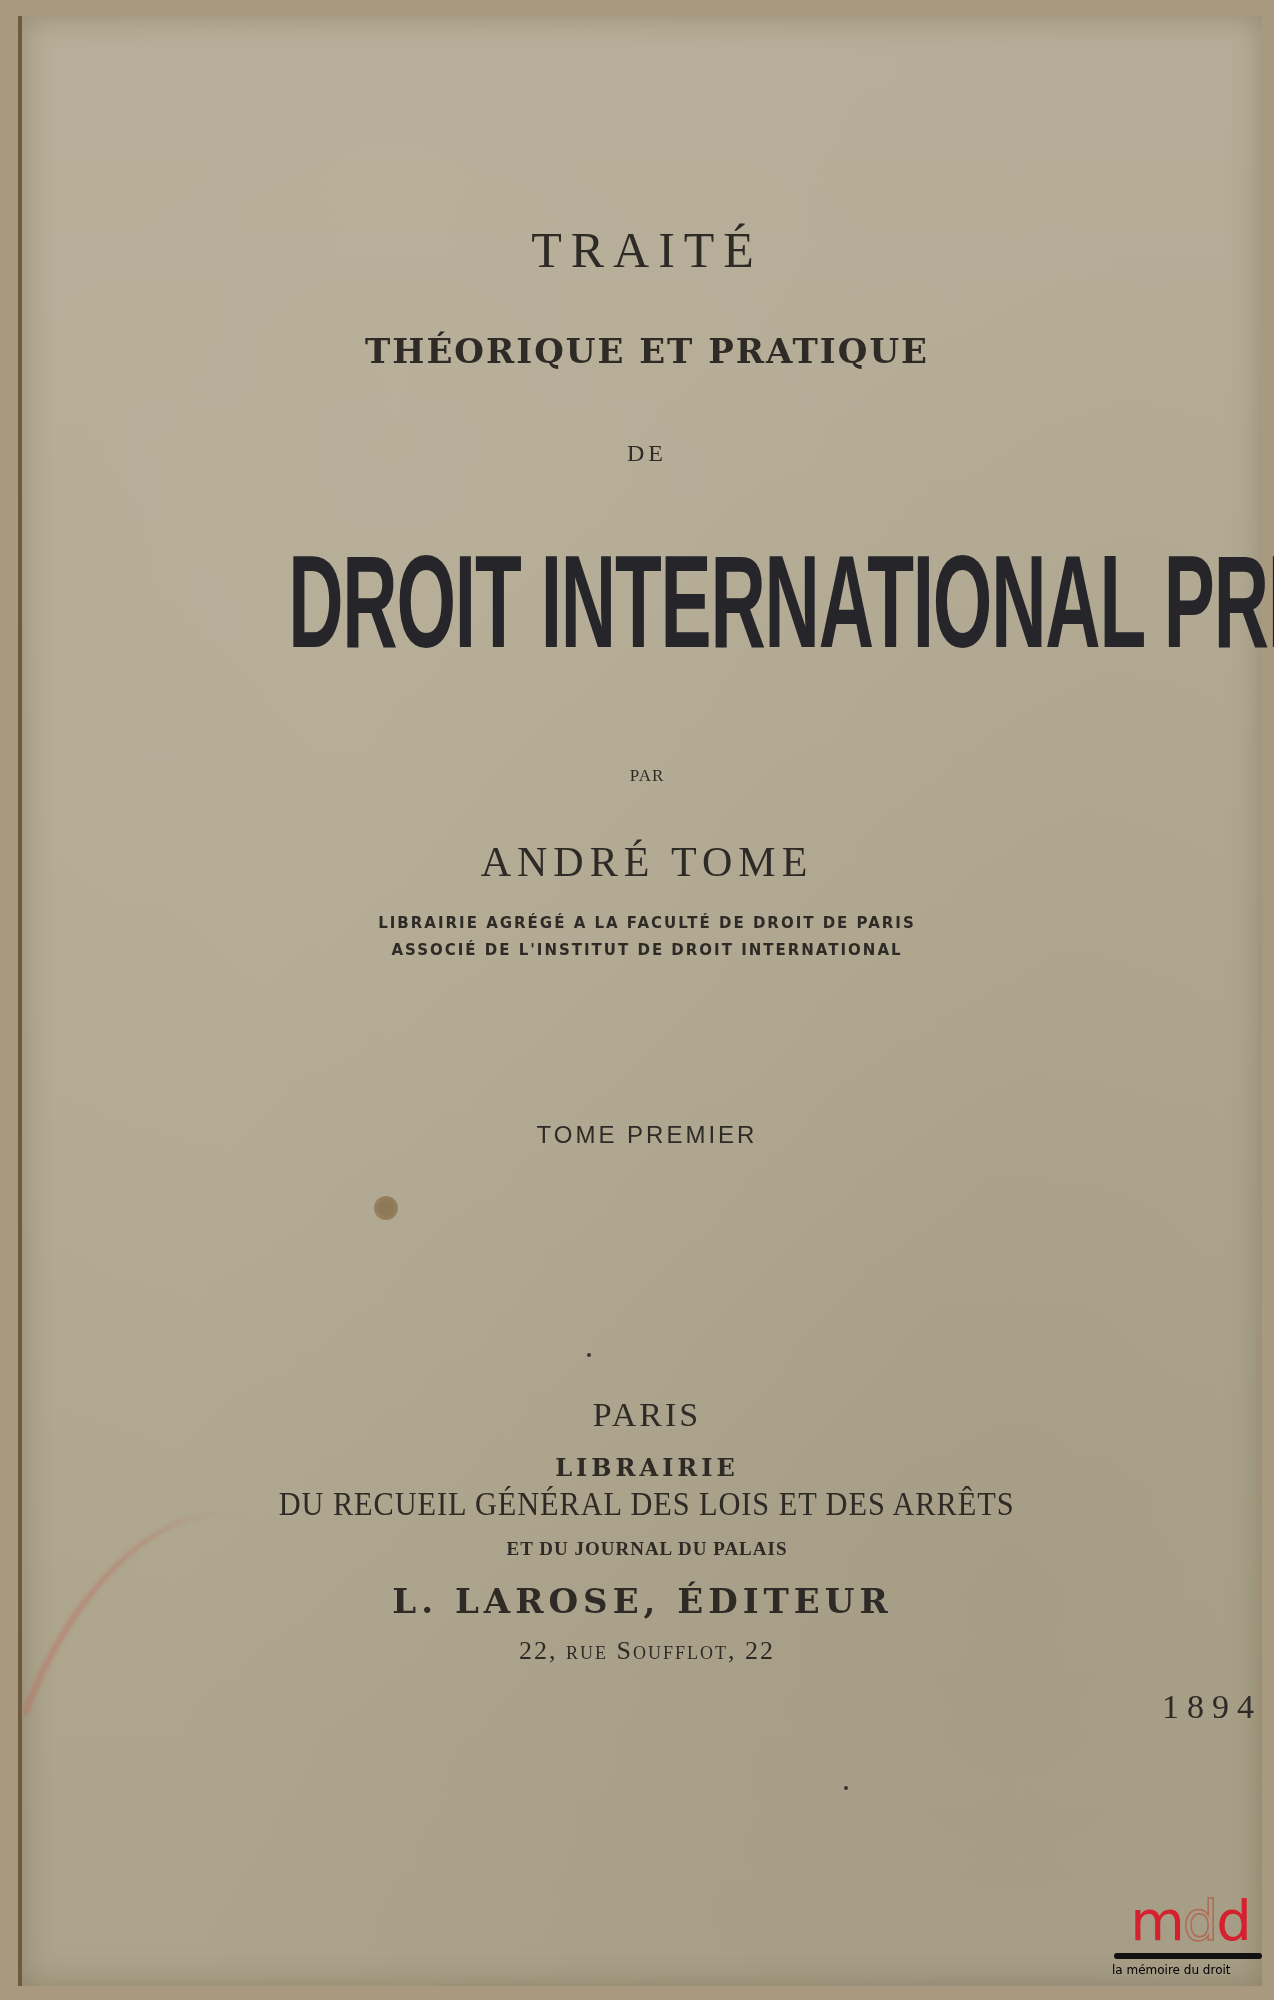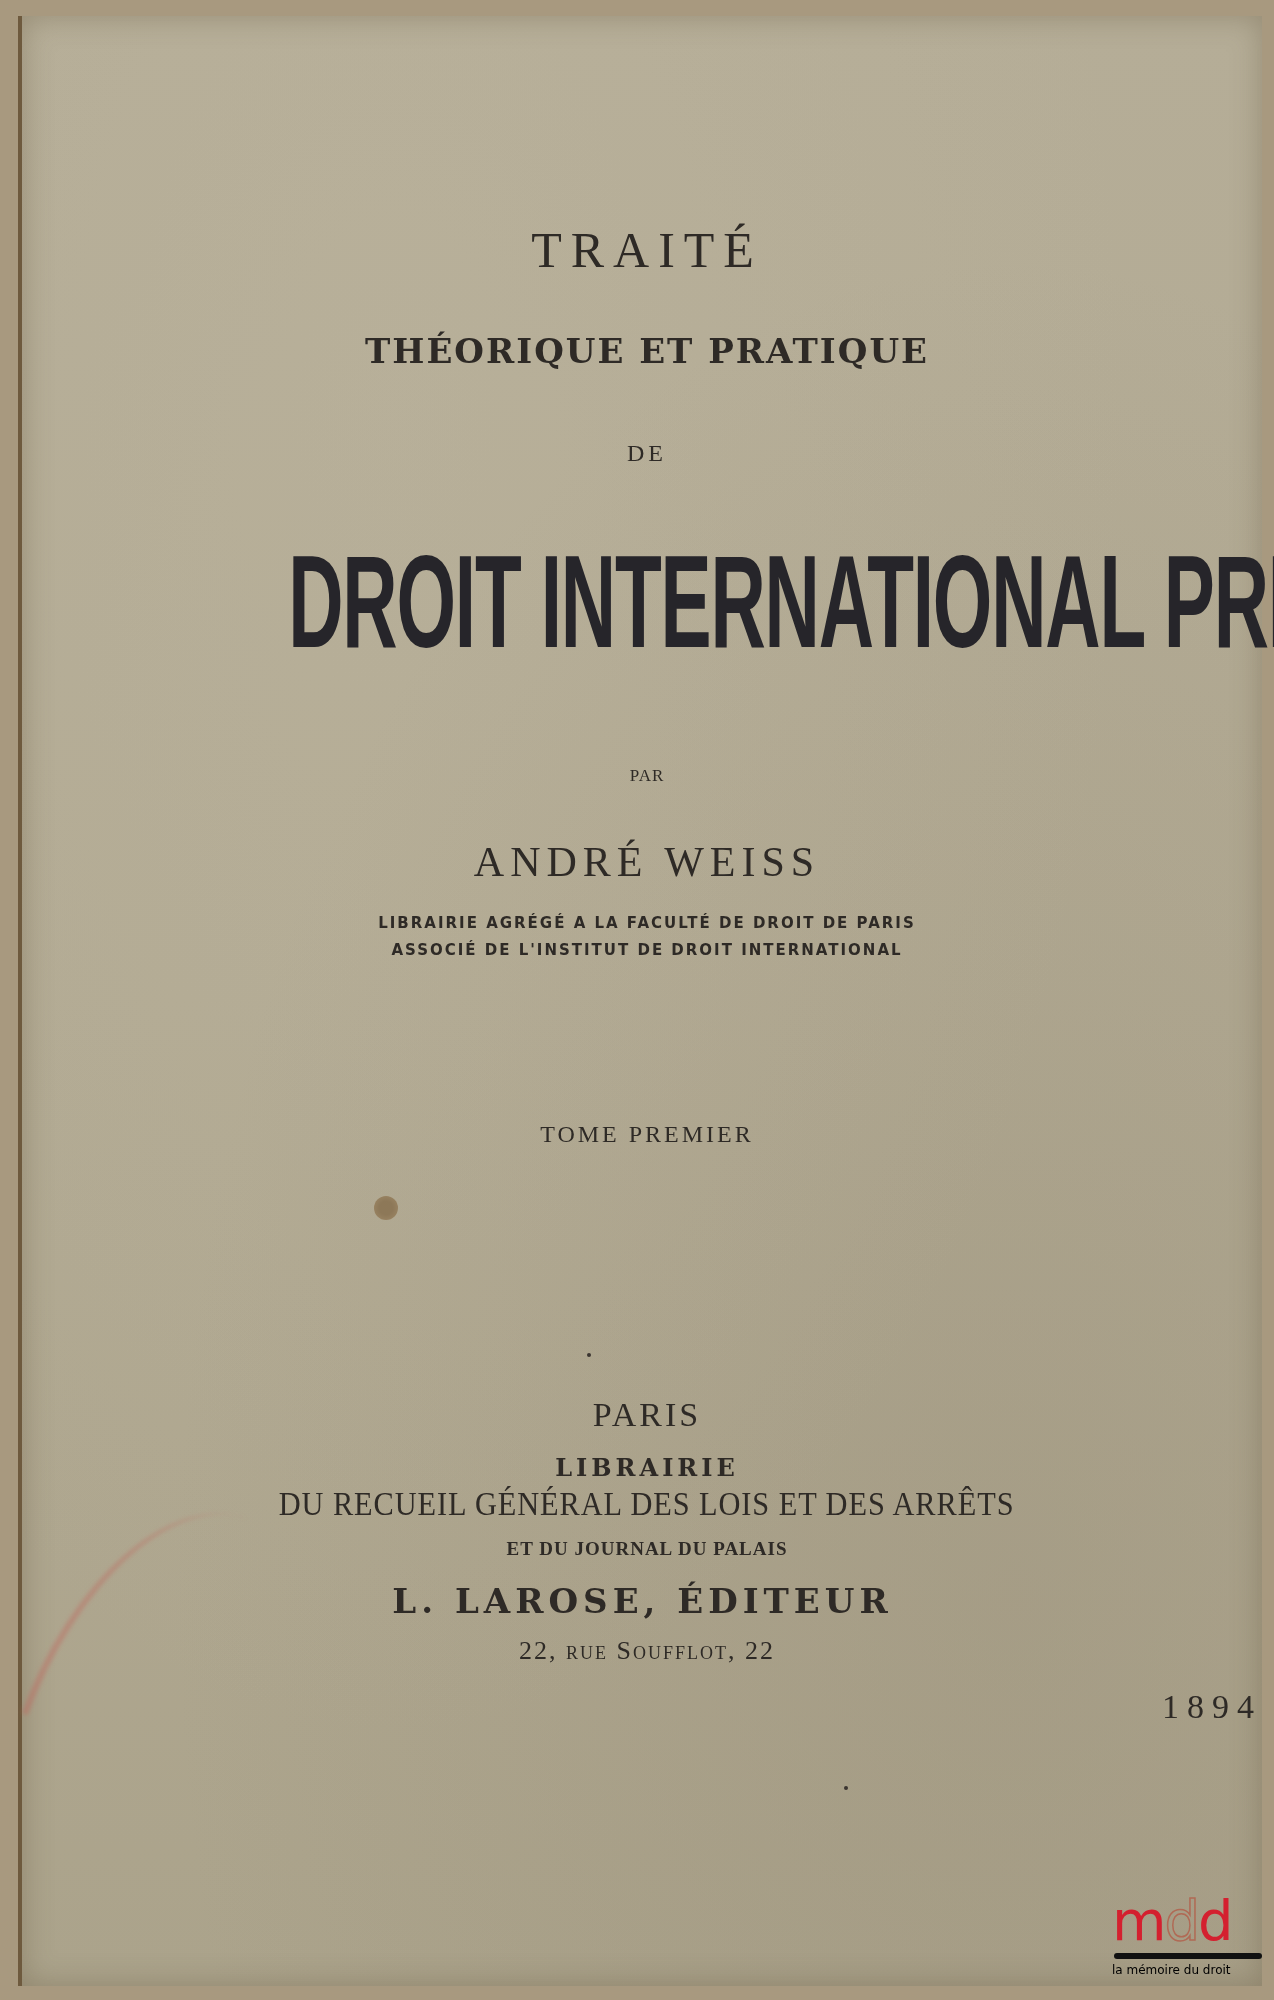--- a/index.html
+++ b/index.html
@@ -25,21 +25,21 @@
       white-space: nowrap;
     }
     .t-traite { top: 205px; font-family: "Liberation Serif", serif; font-size: 50px; letter-spacing: 9px; left: 0; padding-left: 10px; }
     .t-theorique { top: 315px; font-family: "DejaVu Serif", serif; font-weight: bold; font-size: 34px; letter-spacing: 2px; padding-left: 10px; }
     .t-de { top: 424px; font-family: "Liberation Serif", serif; font-size: 24px; letter-spacing: 4px; padding-left: 10px; }
     .t-main { top: 510px; font-family: "Liberation Sans", sans-serif; font-weight: bold; font-size: 132px; letter-spacing: -2px; color: #26252a; transform: scaleX(0.58); transform-origin: center; padding-left: 10px; }
     .t-par { top: 750px; font-family: "Liberation Serif", serif; font-size: 17px; letter-spacing: 1px; padding-left: 10px; }
     .t-author { top: 822px; font-family: "Liberation Serif", serif; font-size: 42px; letter-spacing: 6px; padding-left: 10px; }
     .t-prof1 { top: 898px; font-family: "DejaVu Sans", sans-serif; font-weight: bold; font-size: 15px; letter-spacing: 2px; padding-left: 10px; }
     .t-prof2 { top: 925px; font-family: "DejaVu Sans", sans-serif; font-weight: bold; font-size: 15px; letter-spacing: 2px; padding-left: 10px; }
-    .t-tome { top: 1105px; font-family: Liberation Serif, serif; font-size: 24px; letter-spacing: 3px; padding-left: 10px; }
+    .t-tome { top: 1105px; font-family: Liberation Sans, sans-serif; font-size: 24px; letter-spacing: 3px; padding-left: 10px; }
     .t-subject { top: 1172px; font-family: "DejaVu Serif", serif; font-weight: bold; font-size: 32px; letter-spacing: 1px; padding-left: 10px; }
     .t-paris { top: 1380px; font-family: "Liberation Serif", serif; font-size: 34px; letter-spacing: 3px; padding-left: 10px; }
     .t-librairie { top: 1437px; font-family: "DejaVu Serif", serif; font-weight: bold; font-size: 24px; letter-spacing: 4px; padding-left: 10px; }
     .t-recueil { top: 1470px; font-family: "Liberation Serif", serif; font-size: 33px; letter-spacing: 1px; transform: scaleX(0.92); padding-left: 10px; }
     .t-journal { top: 1522px; font-family: "Liberation Serif", serif; font-weight: bold; font-size: 19px; letter-spacing: 1px; padding-left: 10px; }
     .t-larose { top: 1565px; font-family: "DejaVu Serif", serif; font-weight: bold; font-size: 34px; letter-spacing: 5px; padding-left: 1px; }
     .t-street { top: 1620px; font-family: "Liberation Serif", serif; font-size: 26px; letter-spacing: 2px; font-variant: small-caps; padding-left: 10px; }
     .t-year { top: 1672px; font-family: "Liberation Serif", serif; font-size: 34px; letter-spacing: 8px; padding-left: 10px; text-align: right; }
 
     .stain-dot {
@@ -53,36 +53,36 @@
       transform: rotate(20deg);
       filter: blur(2px);
     }
     .speck { position:absolute; width:4px; height:4px; border-radius:50%; background:#3a3530; }
 
     .logo {
       position: absolute; left: 1112px; top: 1893px; width: 156px; height: 104px;
     }
     .logo-mark {
       font-family: "DejaVu Sans", sans-serif; font-size: 56px; line-height: 56px;
-      color: #d4202f; letter-spacing: -2px; font-weight: normal;
+      color: #d4202f; letter-spacing: -2px; font-weight: normal; text-align: center;
     }
     .logo-mark .mid { color: transparent; -webkit-text-stroke: 1.5px #b06a55; }
     .logo-bar { height: 6px; background: #111; border-radius: 3px; margin: 4px 0 4px 2px; width: 148px; }
     .logo-tag { font-family: "DejaVu Sans", sans-serif; font-size: 12px; color: #000000; white-space: nowrap; }
   </style>
 </head>
 <body>
 
 <div class="page">
   <div class="line t-traite">TRAITÉ</div>
   <div class="line t-theorique">THÉORIQUE ET PRATIQUE</div>
   <div class="line t-de">DE</div>
   <div class="line t-main">DROIT INTERNATIONAL PRIVÉ</div>
   <div class="line t-par">PAR</div>
-  <div class="line t-author">ANDRÉ WEISS</div>
+  <div class="line t-author">ANDRÉ TOME</div>
   <div class="line t-prof1">LIBRAIRIE AGRÉGÉ A LA FACULTÉ DE DROIT DE PARIS</div>
   <div class="line t-prof2">ASSOCIÉ DE L'INSTITUT DE DROIT INTERNATIONAL</div>
   <div class="line t-tome">TOME PREMIER</div>
 
   <div class="line t-paris">PARIS</div>
   <div class="line t-librairie">LIBRAIRIE</div>
   <div class="line t-recueil">DU RECUEIL GÉNÉRAL DES LOIS ET DES ARRÊTS</div>
   <div class="line t-journal">ET DU JOURNAL DU PALAIS</div>
   <div class="line t-larose">L. LAROSE, ÉDITEUR</div>
   <div class="line t-street">22, rue Soufflot, 22</div>

